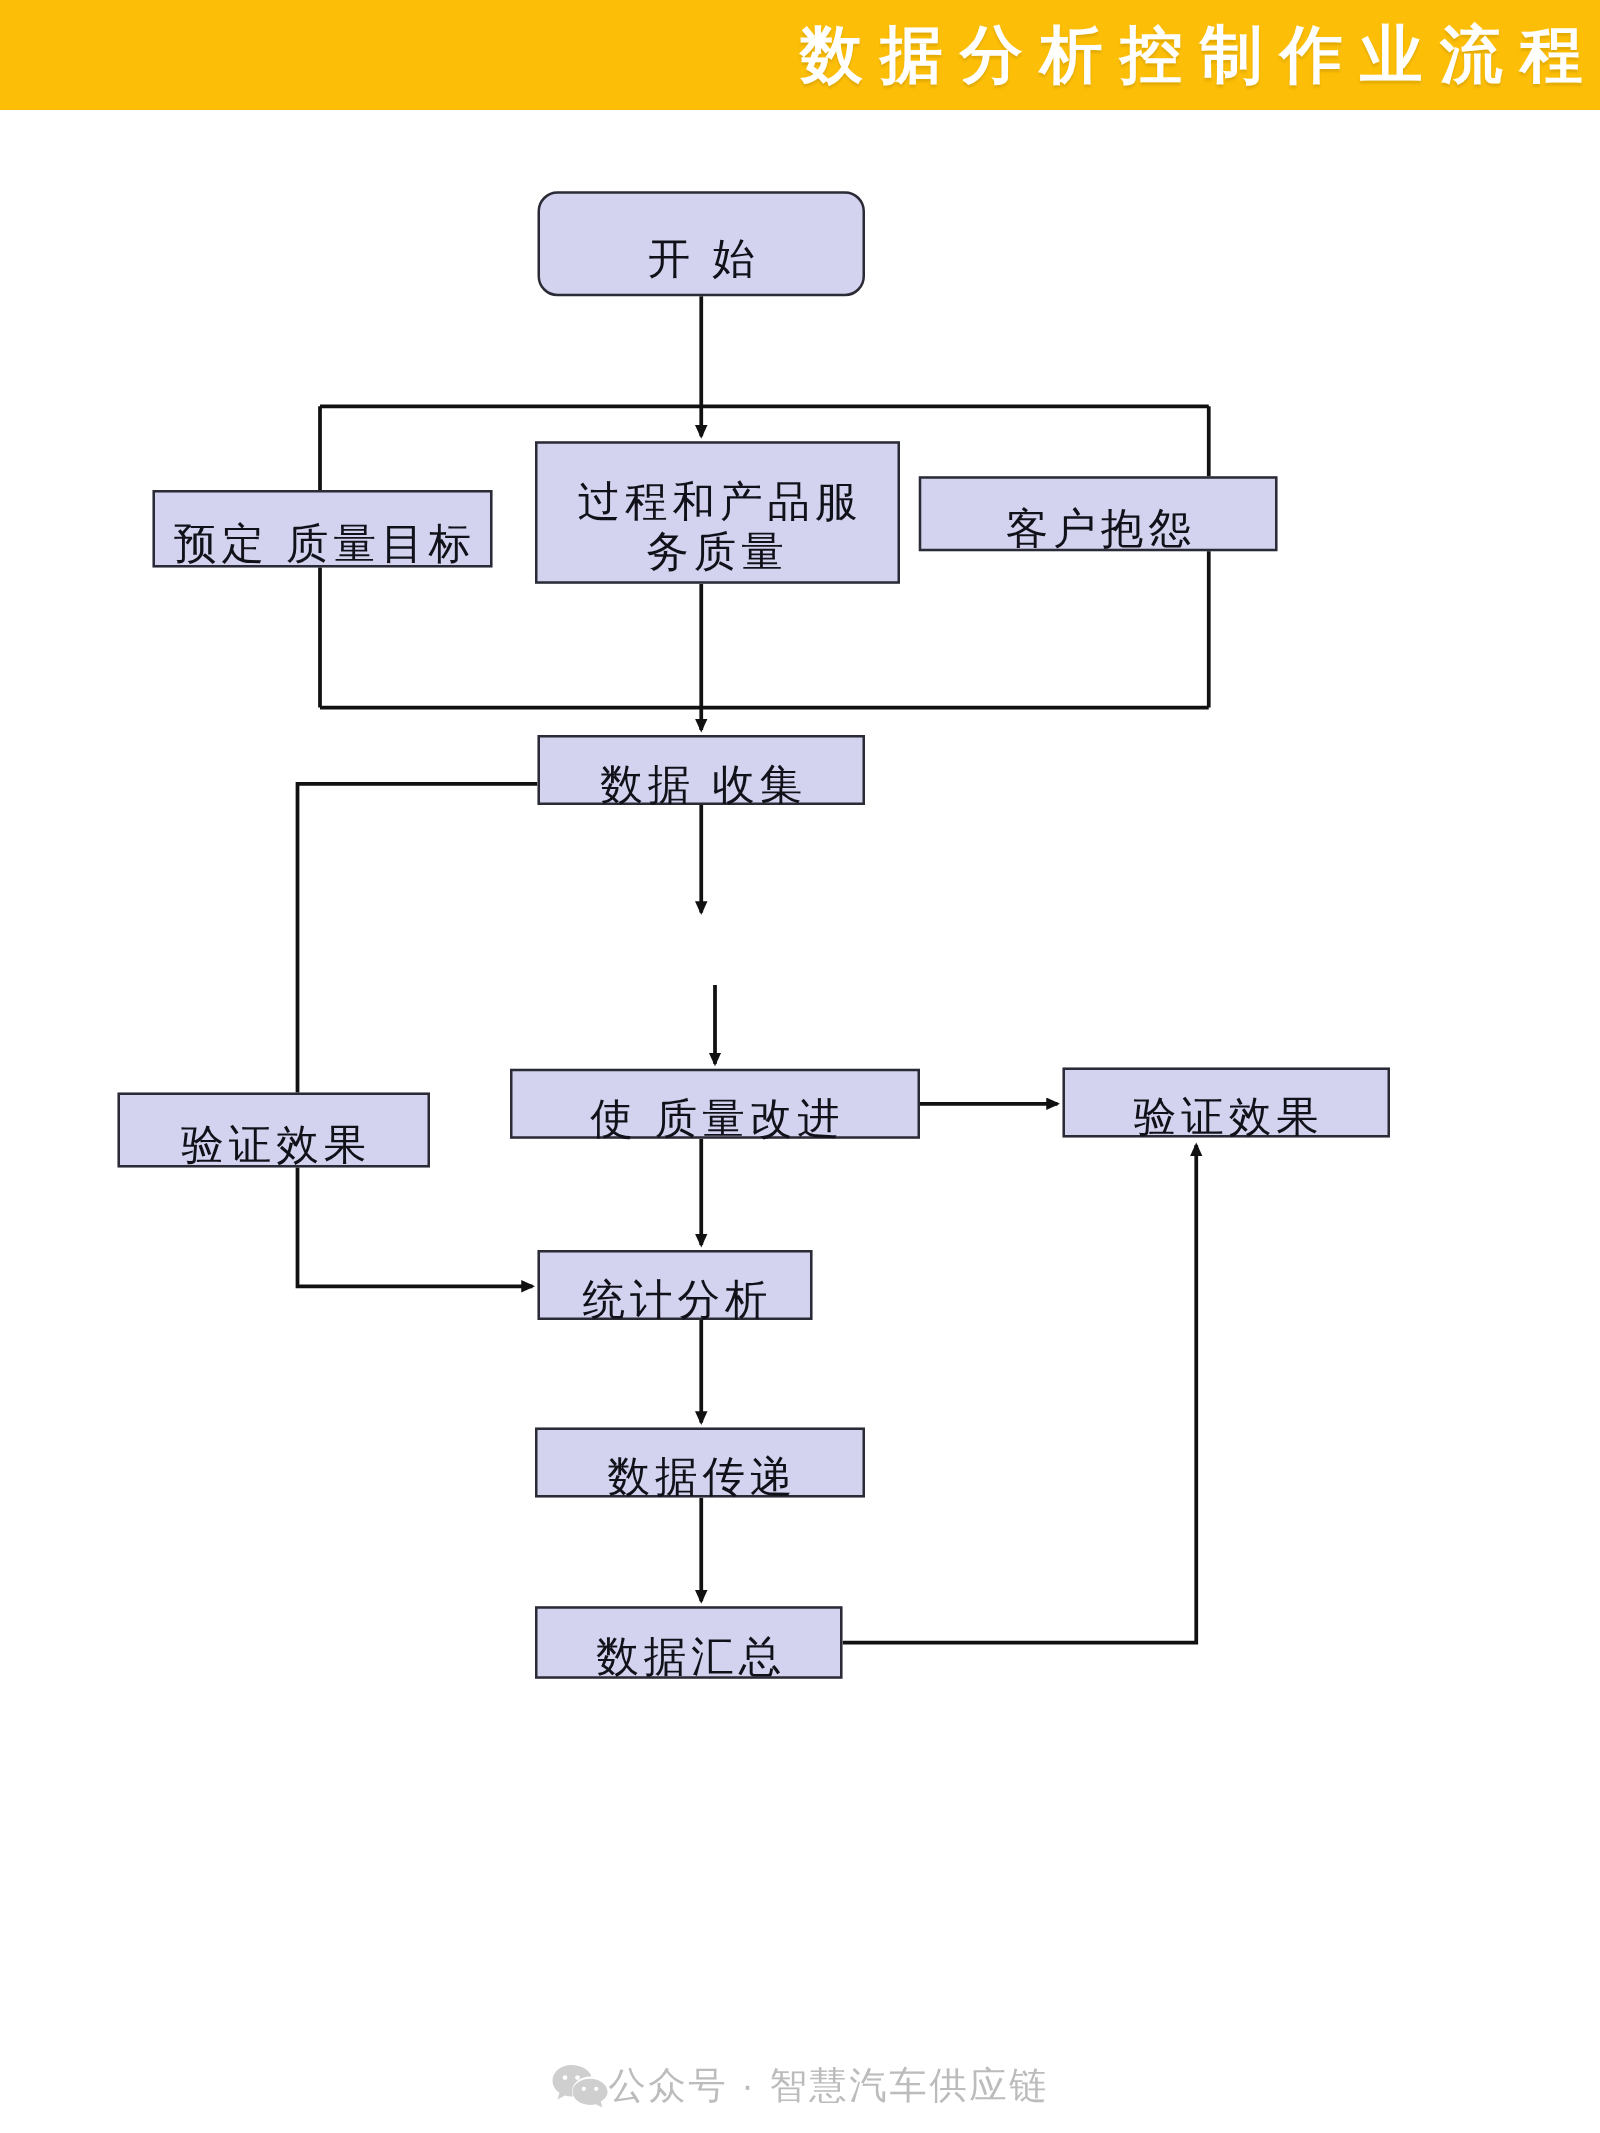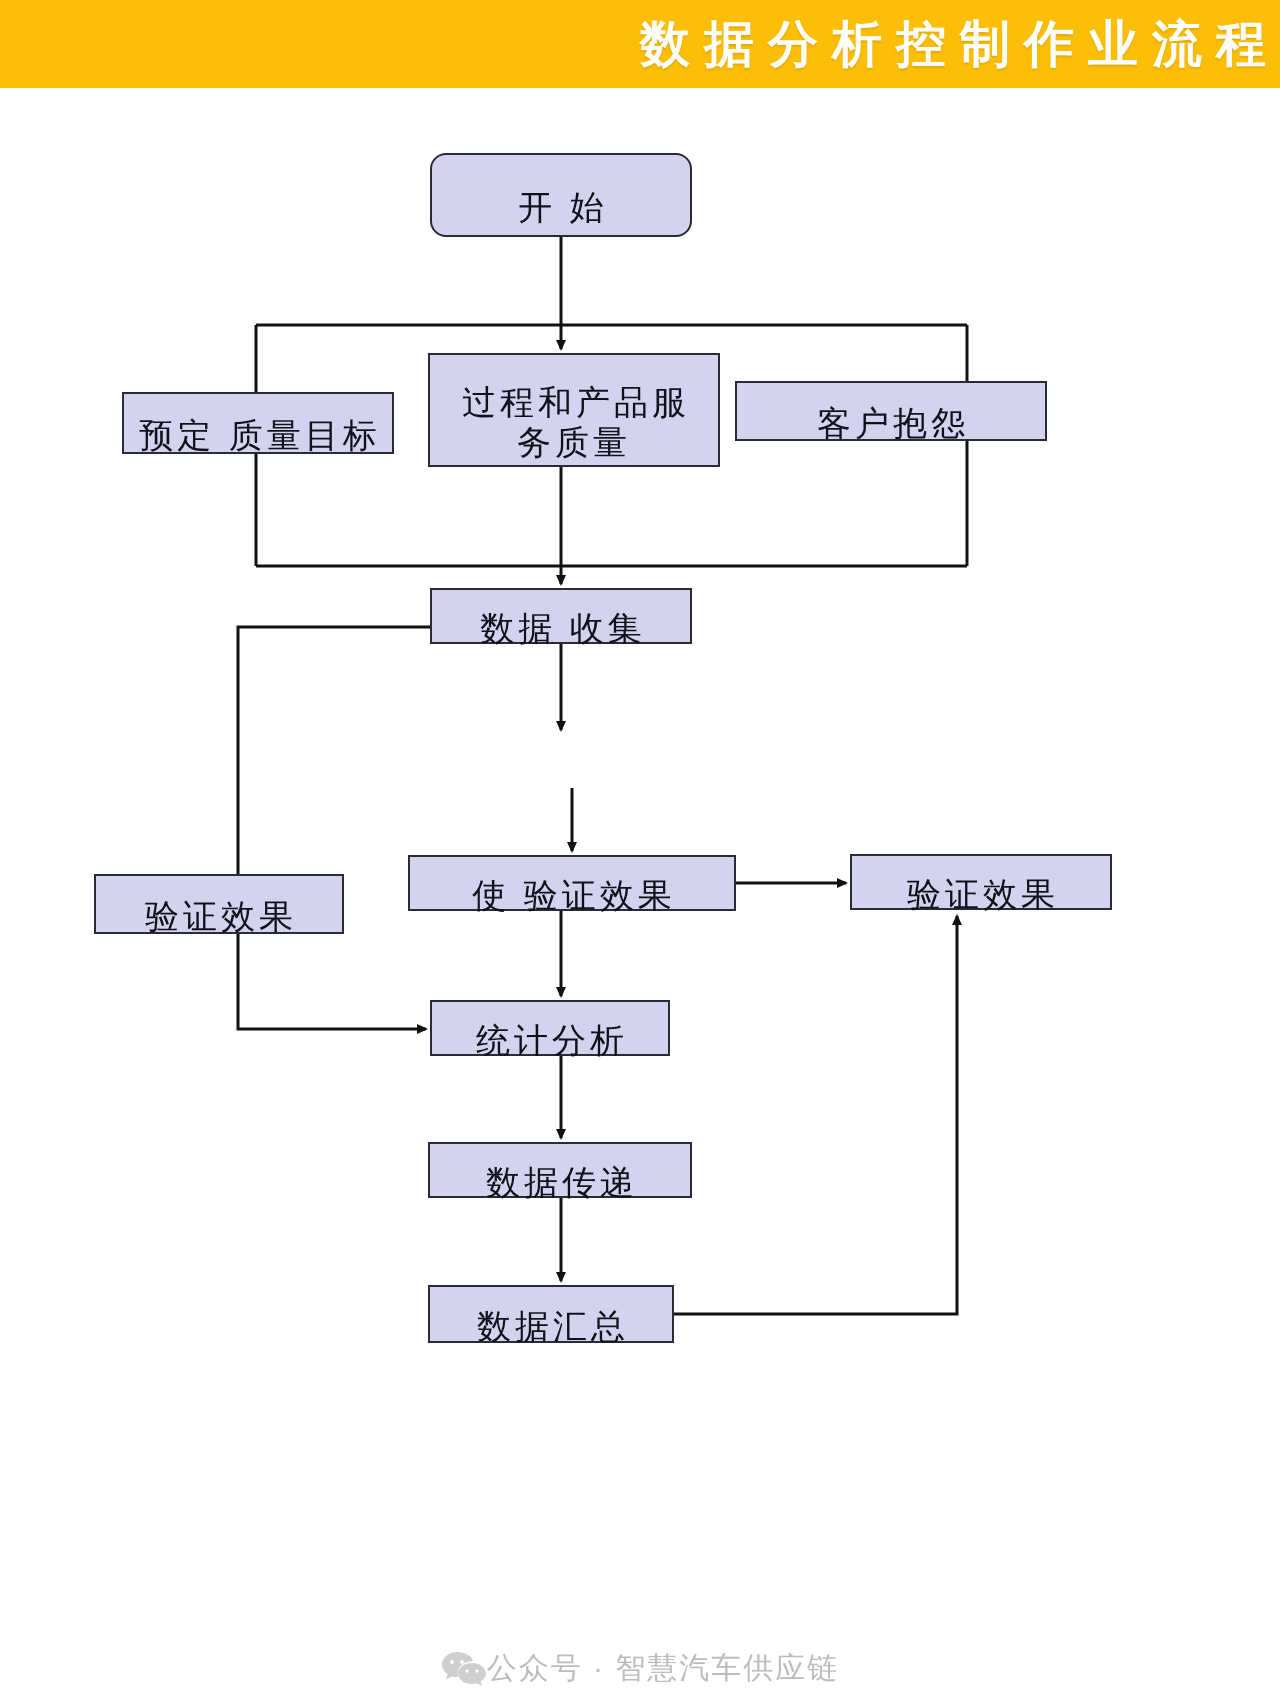--- a/index.html
+++ b/index.html
@@ -160,42 +160,42 @@
 
   <div class="node" style="left:122px; top:392px; width:272px; height:62px;">
     <span class="label">预定 质量目标</span>
   </div>
 
   <div class="node" style="left:428px; top:353px; width:292px; height:114px;">
     <span class="label">过程和产品服
 务质量</span>
   </div>
 
-  <div class="node" style="left:735px; top:381px; width:312px; height:60px;">
+  <div class="node" style="left:735px; top:381px; width:287px; height:60px;">
     <span class="label">客户抱怨</span>
   </div>
 
   <div class="node" style="left:430px; top:588px; width:262px; height:56px;">
     <span class="label">数据 收集</span>
   </div>
 
 
   <div class="node" style="left:408px; top:855px; width:328px; height:56px;">
-    <span class="label">使 验证效果</span>
+    <span class="label">使 质量改进</span>
   </div>
 
   <div class="node" style="left:850px; top:854px; width:262px; height:56px;">
     <span class="label">验证效果</span>
   </div>
 
   <div class="node" style="left:94px; top:874px; width:250px; height:60px;">
     <span class="label">验证效果</span>
   </div>
 
-  <div class="node" style="left:430px; top:1000px; width:240px; height:56px;">
+  <div class="node" style="left:430px; top:1000px; width:220px; height:56px;">
     <span class="label">统计分析</span>
   </div>
 
   <div class="node" style="left:428px; top:1142px; width:264px; height:56px;">
     <span class="label">数据传递</span>
   </div>
 
   <div class="node" style="left:428px; top:1285px; width:246px; height:58px;">
     <span class="label">数据汇总</span>
   </div>

